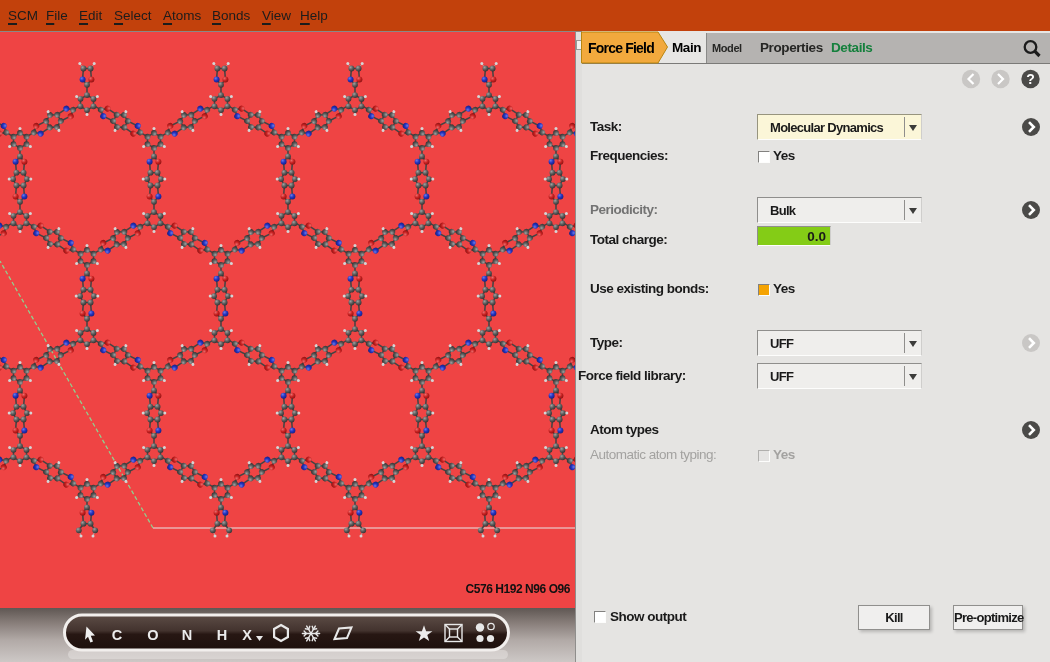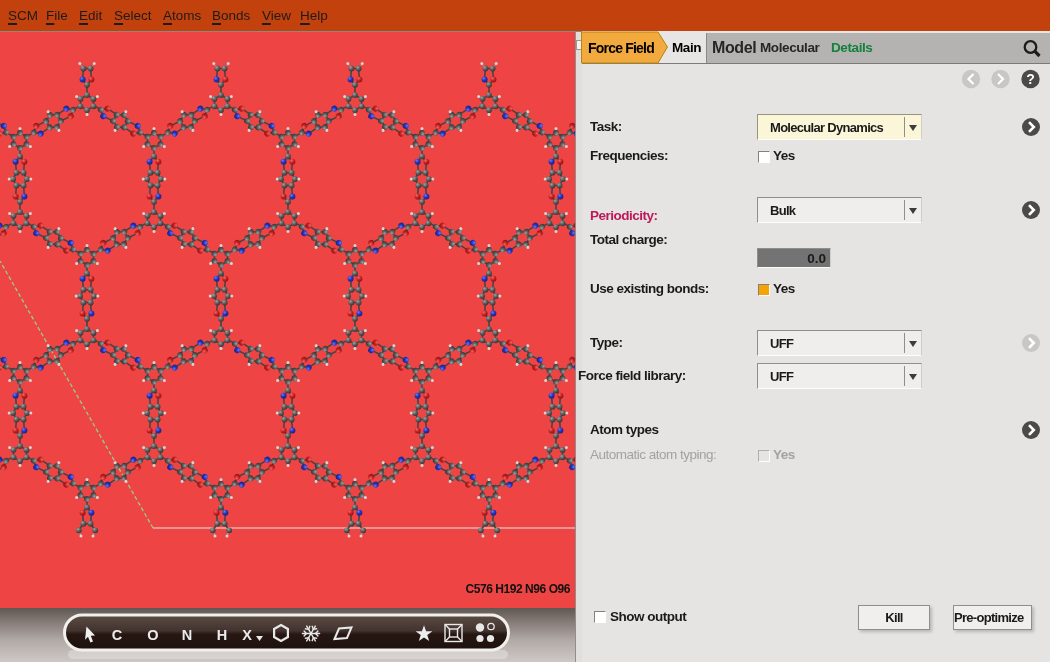--- a/index.html
+++ b/index.html
@@ -313,22 +313,22 @@
 <div id="handle"></div>
 
 <div style="position:absolute;left:582px;top:31px;width:468px;height:32px;background:#e7e6e4"></div>
 <div style="position:absolute;left:706px;top:33px;width:344px;height:30px;background:#b5b3b1;border-left:1px solid #8a8a88;box-sizing:border-box"></div>
 <div style="position:absolute;left:582px;top:62.5px;width:468px;height:1.8px;background:#7b7a78"></div>
 <svg width="92" height="34" viewBox="0 0 92 34" style="position:absolute;left:580px;top:31px">
 <path d="M1.5 1 L78 1 L87.5 16 L78 32 L1.5 32 Z" fill="#f2a93d" stroke="#b8860f" stroke-width="1"></path>
 </svg>
 <span class="lab" style="left:588px;top:39.5px;font-size:14px;letter-spacing:-0.8px">Force Field</span>
 <span class="lab" style="left:672px;top:39.5px;font-size:13.5px;letter-spacing:-0.4px">Main</span>
-<span class="lab" style="left:712px;top:39.5px;font-size:16px;letter-spacing:-0.4px;color:#262624">Model</span>
-<span class="lab" style="left:760px;top:39.5px;font-size:13.5px;letter-spacing:-0.4px;color:#262624">Molecular</span>
+<span class="lab" style="left:712px;top:39.5px;font-size:11px;letter-spacing:-0.4px;color:#262624">Model</span>
+<span class="lab" style="left:760px;top:39.5px;font-size:13.5px;letter-spacing:-0.4px;color:#262624">Properties</span>
 <span class="lab" style="left:831px;top:39.5px;font-size:13.5px;letter-spacing:-0.4px;color:#15803d">Details</span>
 <svg width="26" height="26" viewBox="0 0 26 26" style="position:absolute;left:1019px;top:36px">
 <circle cx="11.5" cy="11" r="5.8" fill="none" stroke="#1c1c1c" stroke-width="2.3"></circle>
 <line x1="15.7" y1="15.2" x2="20.5" y2="20" stroke="#1c1c1c" stroke-width="3.2"></line>
 </svg>
 
 <svg width="90" height="22" viewBox="0 0 90 22" style="position:absolute;left:960px;top:68px">
 <circle cx="11" cy="11" r="9.2" fill="#c9c7c5"></circle>
     <path d="M13.5 6 L8.5 11 L13.5 16" fill="none" stroke="#fff" stroke-width="2.2"></path>
 <circle cx="40.5" cy="11" r="9.2" fill="#c9c7c5"></circle>
@@ -342,32 +342,32 @@
     <span style="position:absolute;right:16px;top:2px;bottom:2px;width:1px;background:#8f8e8c"></span>
     <span style="position:absolute;right:4px;top:10.0px;width:0;height:0;border-left:4.5px solid transparent;border-right:4.5px solid transparent;border-top:6px solid #3c3c3a"></span>
   </div>
 <svg width="20" height="20" viewBox="0 0 20 20" style="position:absolute;left:1021px;top:117px">
     <circle cx="10" cy="10" r="9" fill="#4b4a48"></circle>
     <path d="M8 5.2 L12.8 10 L8 14.8" fill="none" stroke="#fff" stroke-width="2.6"></path>
   </svg>
 <span class="lab" style="left:590px;top:148px;font-weight:bold;color:#1a1a1a;font-size:13.5px">Frequencies:</span>
 <span style="position:absolute;left:758px;top:151px;width:10px;height:10px;background:#fff;border-top:1px solid #82817f;border-left:1px solid #82817f;border-right:1px solid #fdfdfc;border-bottom:1px solid #fdfdfc"></span>
 <span class="lab" style="left:773px;top:148px;font-weight:bold;color:#1a1a1a;font-size:13.5px">Yes</span>
-<span class="lab" style="left:590px;top:208px;font-weight:bold;color:#be185d;font-size:13.5px">Periodicity:</span>
+<span class="lab" style="left:590px;top:202px;font-weight:bold;color:#737373;font-size:13.5px">Periodicity:</span>
 <div style="position:absolute;left:757px;top:197px;width:165px;height:26px;background:#efeeec;border:1px solid #8f8e8c;border-bottom-color:#fdfdfc;border-right-color:#cfcecc;box-sizing:border-box">
     <span style="position:absolute;left:12px;top:50%;transform:translateY(-50%);font-weight:bold;font-size:13px;letter-spacing:-0.7px;color:#1a1a1a;white-space:nowrap">Bulk</span>
     <span style="position:absolute;right:16px;top:2px;bottom:2px;width:1px;background:#8f8e8c"></span>
     <span style="position:absolute;right:4px;top:10.0px;width:0;height:0;border-left:4.5px solid transparent;border-right:4.5px solid transparent;border-top:6px solid #3c3c3a"></span>
   </div>
 <svg width="20" height="20" viewBox="0 0 20 20" style="position:absolute;left:1021px;top:200px">
     <circle cx="10" cy="10" r="9" fill="#4b4a48"></circle>
     <path d="M8 5.2 L12.8 10 L8 14.8" fill="none" stroke="#fff" stroke-width="2.6"></path>
   </svg>
 <span class="lab" style="left:590px;top:232px;font-weight:bold;color:#1a1a1a;font-size:13.5px">Total charge:</span>
-<div style="position:absolute;left:757px;top:248px;width:74px;height:20px;background:#737373;border:1px solid #8f8e8c;border-bottom-color:#fdfdfc;border-right-color:#cfcecc;box-sizing:border-box">
+<div style="position:absolute;left:757px;top:226px;width:74px;height:20px;background:#84cc16;border:1px solid #8f8e8c;border-bottom-color:#fdfdfc;border-right-color:#cfcecc;box-sizing:border-box">
     <span style="position:absolute;right:4px;top:50%;transform:translateY(-50%);font-weight:bold;font-size:13.5px;color:#1a1a1a">0.0</span>
   </div>
 <span class="lab" style="left:590px;top:281px;font-weight:bold;color:#1a1a1a;font-size:13.5px">Use existing bonds:</span>
 <span style="position:absolute;left:758px;top:284px;width:10px;height:10px;background:#f5a302;border-top:1px solid #82817f;border-left:1px solid #82817f;border-right:1px solid #fdfdfc;border-bottom:1px solid #fdfdfc"></span>
 <span class="lab" style="left:773px;top:281px;font-weight:bold;color:#1a1a1a;font-size:13.5px">Yes</span>
 <span class="lab" style="left:590px;top:335px;font-weight:bold;color:#1a1a1a;font-size:13.5px">Type:</span>
 <div style="position:absolute;left:757px;top:330px;width:165px;height:26px;background:#efeeec;border:1px solid #8f8e8c;border-bottom-color:#fdfdfc;border-right-color:#cfcecc;box-sizing:border-box">
     <span style="position:absolute;left:12px;top:50%;transform:translateY(-50%);font-weight:bold;font-size:13px;letter-spacing:-0.7px;color:#1a1a1a;white-space:nowrap">UFF</span>
     <span style="position:absolute;right:16px;top:2px;bottom:2px;width:1px;background:#8f8e8c"></span>
     <span style="position:absolute;right:4px;top:10.0px;width:0;height:0;border-left:4.5px solid transparent;border-right:4.5px solid transparent;border-top:6px solid #3c3c3a"></span>
@@ -386,12 +386,12 @@
 <svg width="20" height="20" viewBox="0 0 20 20" style="position:absolute;left:1021px;top:420px">
     <circle cx="10" cy="10" r="9" fill="#4b4a48"></circle>
     <path d="M8 5.2 L12.8 10 L8 14.8" fill="none" stroke="#fff" stroke-width="2.6"></path>
   </svg>
 <span class="lab" style="left:590px;top:447px;font-weight:normal;color:#a3a2a0;font-size:13.5px">Automatic atom typing:</span>
 <span style="position:absolute;left:758px;top:450px;width:10px;height:10px;background:#e5e4e3;border-top:1px solid #b0afad;border-left:1px solid #b0afad;border-right:1px solid #fdfdfc;border-bottom:1px solid #fdfdfc"></span>
 <span class="lab" style="left:773px;top:447px;font-weight:bold;color:#a3a2a0;font-size:13.5px">Yes</span>
 <span class="lab" style="left:610px;top:609px;font-weight:bold;color:#1a1a1a;font-size:13.5px">Show output</span>
 <span style="position:absolute;left:594px;top:611px;width:10px;height:10px;background:#fff;border-top:1px solid #82817f;border-left:1px solid #82817f;border-right:1px solid #fdfdfc;border-bottom:1px solid #fdfdfc"></span>
 <div style="position:absolute;left:858px;top:605px;width:72px;height:25px;background:#f0efee;border:1px solid #908f8d;box-shadow:2px 2px 3px rgba(0,0,0,0.2);box-sizing:border-box;text-align:center;font-weight:bold;font-size:13px;letter-spacing:-0.7px;white-space:nowrap;line-height:23px;color:#1a1a1a">Kill</div>
-<div style="position:absolute;left:953px;top:605px;width:79px;height:25px;background:#f0efee;border:1px solid #908f8d;box-shadow:2px 2px 3px rgba(0,0,0,0.2);box-sizing:border-box;text-align:left;font-weight:bold;font-size:13px;letter-spacing:-0.7px;white-space:nowrap;line-height:23px;color:#1a1a1a">Pre-optimize</div>
+<div style="position:absolute;left:953px;top:605px;width:70px;height:25px;background:#f0efee;border:1px solid #908f8d;box-shadow:2px 2px 3px rgba(0,0,0,0.2);box-sizing:border-box;text-align:left;font-weight:bold;font-size:13px;letter-spacing:-0.7px;white-space:nowrap;line-height:23px;color:#1a1a1a">Pre-optimize</div>
 </body></html>

